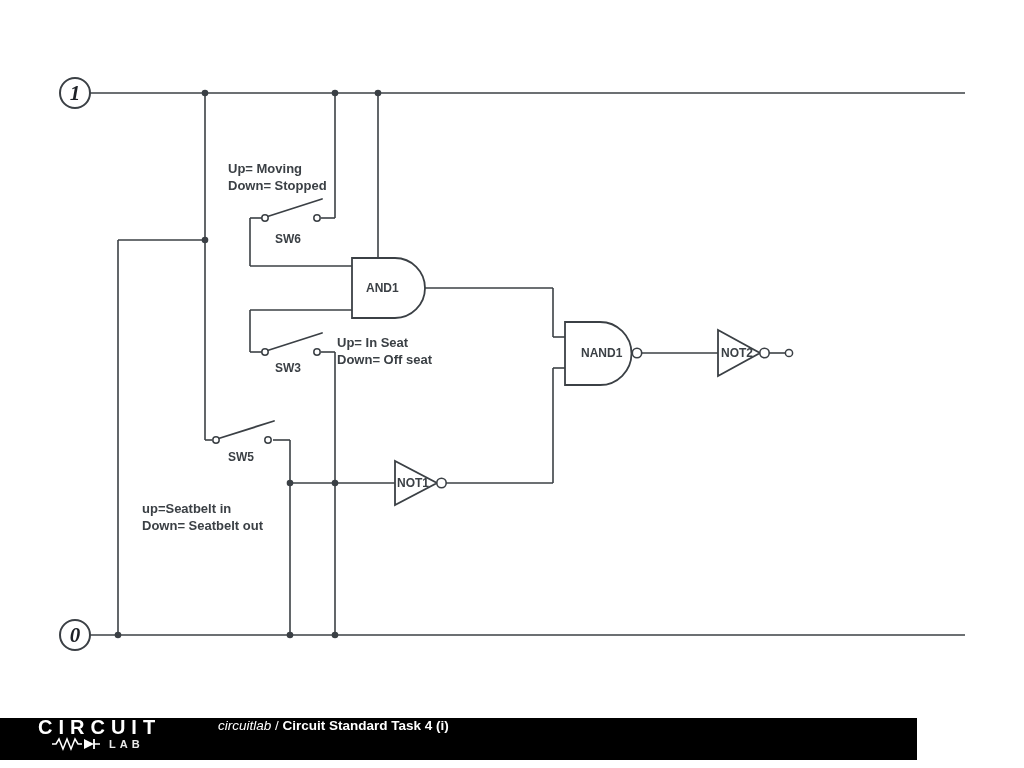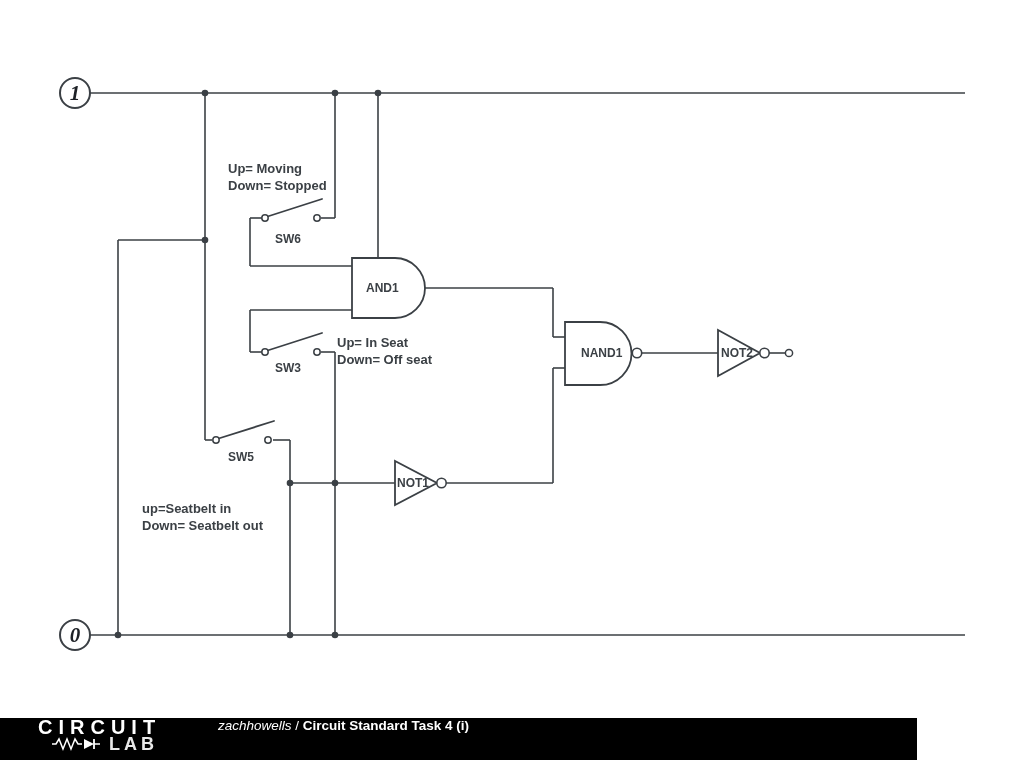--- a/index.html
+++ b/index.html
@@ -18,21 +18,21 @@
   .note{font:bold 13px "Liberation Sans",sans-serif;fill:#3b4045;}
   .node-circle{fill:#ffffff;stroke:#3b4045;stroke-width:2;}
   .node-lbl{font:italic bold 21px "Liberation Serif",serif;fill:#1d2126;}
   .footer{
     position:absolute;left:0;bottom:8px;width:917px;height:42px;background:#000000;
     display:flex;
   }
   .logo{margin-left:38px;width:150px;color:#ffffff;cursor:pointer;}
   .logo-top{font-weight:bold;font-size:20px;letter-spacing:6px;line-height:18px;}
   .logo-bottom{display:flex;align-items:center;margin-left:14px;height:16px;}
-  .logo-bottom .lab{font-weight:bold;font-size:18px;letter-spacing:4px;color:#e9e9e9;margin-left:3px;}
+  .logo-bottom .lab{font-weight:bold;font-size:11px;letter-spacing:4px;color:#e9e9e9;margin-left:3px;}
   .meta{margin-left:30px;color:#ffffff;}
   .meta-line1{font-size:13.5px;line-height:16px;}
   .meta-line1 .author{font-style:italic;}
   .meta-line1 .title{font-weight:bold;}
   .meta-line2{font-size:13.5px;line-height:16px;}
 </style>
 </head>
 <body>
 
 
@@ -169,19 +169,19 @@
         <polyline points="0,8 4,8 7,3 11,13 15,3 19,13 23,3 26,8 30,8" fill="none" stroke="#ffffff" stroke-width="1.5"></polyline>
         <polygon points="32,3 32,13 42,8" fill="#ffffff"></polygon>
         <line x1="42" y1="3" x2="42" y2="13" stroke="#ffffff" stroke-width="1.8"></line>
         <line x1="42" y1="8" x2="48" y2="8" stroke="#ffffff" stroke-width="1.5"></line>
       </svg>
       <span class="lab">LAB</span>
     </div>
   </div>
   <div class="meta">
     <div class="meta-line1">
-      <span class="author">zachhowells</span><span class="sep"> / </span><span class="title">Circuit Standard Task 4 (i)</span>
+      <span class="author">circuitlab</span><span class="sep"> / </span><span class="title">Circuit Standard Task 4 (i)</span>
     </div>
   </div>
 </div>
 
 
 
 
 </body></html>

